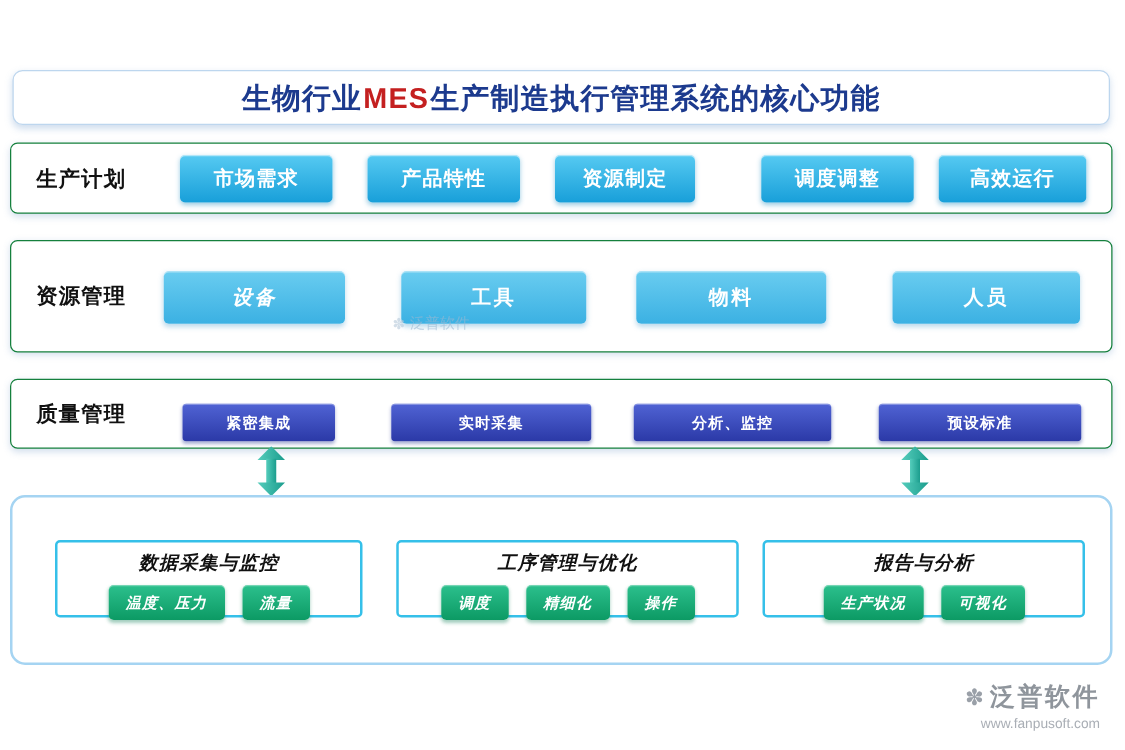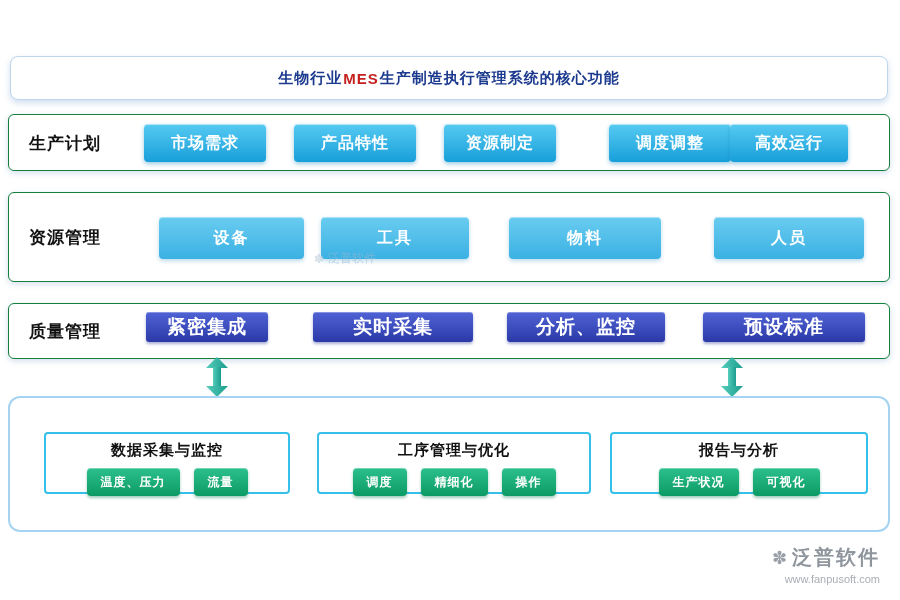--- a/index.html
+++ b/index.html
@@ -6,21 +6,21 @@
   .page{
     position:relative;width:900px;height:600px;background:#ffffff;overflow:hidden;
     font-family:"Liberation Sans", sans-serif;
   }
   
   .title-bar{
     position:absolute;left:10px;top:56px;width:878px;height:44px;box-sizing:border-box;
     background:#ffffff;border:1px solid #bdd6ee;border-radius:8px;
     box-shadow:0 3px 6px rgba(120,160,205,.35);
     display:flex;align-items:center;justify-content:center;
-    font-size:15px;font-weight:bold;letter-spacing:1px;
+    font-size:23px;font-weight:bold;letter-spacing:1px;
   }
   .title-main{color:#1c3a8e;}
   .title-hl{color:#c42020;padding:0 1px;}
   
   .panel{
     position:absolute;left:8px;width:882px;box-sizing:border-box;background:#ffffff;
     border:1px solid #15803d;border-radius:6px;
     box-shadow:0 2px 6px rgba(110,150,195,.3);
   }
   .row1{top:114px;height:57px;}
@@ -39,42 +39,42 @@
     height:38px;top:9px;font-size:16px;letter-spacing:1px;
     background:linear-gradient(#56caf2,#189fd9);
     box-shadow:0 2px 4px rgba(30,140,190,.45), inset 0 1px 0 rgba(255,255,255,.55);
   }
   .btn.cyan2{
     height:42px;top:24px;font-size:16px;letter-spacing:2px;
     background:linear-gradient(#69ccf0,#3bb1e3);
     box-shadow:0 2px 4px rgba(60,150,200,.35), inset 0 1px 0 rgba(255,255,255,.45);
   }
   .btn.navy{
-    height:30px;top:8px;font-size:19px;letter-spacing:1px;border-radius:3px;
+    height:30px;top:19px;font-size:12px;letter-spacing:1px;border-radius:3px;
     background:linear-gradient(#5063d4,#2b39a7);
     box-shadow:0 2px 3px rgba(40,60,150,.4), inset 0 1px 0 rgba(255,255,255,.3);
   }
   
   .watermark{
     position:absolute;left:305px;top:57px;display:flex;align-items:center;gap:4px;
     color:#9ab8d2;font-size:12px;opacity:.6;
   }
   .watermark .wm-icon{font-size:12px;color:#b7c9da;}
   
   .arrow{position:absolute;width:24px;height:40px;}
   .arrow.a1{left:205px;top:357px;}
   .arrow.a2{left:720px;top:357px;}
   
   .bottom-panel{
     position:absolute;left:8px;top:396px;width:882px;height:136px;box-sizing:border-box;
     background:#ffffff;border:2px solid #a5d4f2;border-radius:12px;
   }
   .group{
     position:absolute;top:34px;height:62px;box-sizing:border-box;background:#ffffff;
-    border:2px solid #35c0e9;border-radius:4px;
+    border:2px solid #35c0e9;border-radius:4px;font-style:italic;
   }
   .g1{left:34px;width:246px;}
   .g2{left:307px;width:274px;}
   .g3{left:600px;width:258px;}
   .group-title{
     text-align:center;font-size:15px;font-weight:bold;color:#111111;margin-top:7px;letter-spacing:1px;
   }
   .group-btns{display:flex;justify-content:center;align-items:center;gap:14px;margin-top:8px;}
   .btn.green{
     position:static;height:28px;padding:0 14px;font-size:12px;letter-spacing:1px;
@@ -100,26 +100,26 @@
       <span class="title-hl">MES</span>
       <span class="title-main">生产制造执行管理系统的核心功能</span>
   </div>
 
   <div class="panel row1">
     <div class="row-label">生产计划</div>
     <div class="btn cyan" style="left:135px;width:122px;">市场需求</div>
     <div class="btn cyan" style="left:285px;width:122px;">产品特性</div>
     <div class="btn cyan" style="left:435px;width:112px;">资源制定</div>
     <div class="btn cyan" style="left:600px;width:122px;">调度调整</div>
-    <div class="btn cyan" style="left:721px;width:118px;">高效运行</div>
+    <div class="btn cyan" style="left:742px;width:118px;">高效运行</div>
   </div>
 
   <div class="panel row2">
     <div class="row-label">资源管理</div>
-    <div class="btn cyan2" style="left:150px;width:145px;">设备</div>
+    <div class="btn cyan2" style="left:122px;width:145px;font-style:italic;">设备</div>
     <div class="btn cyan2" style="left:312px;width:148px;">工具</div>
     <div class="btn cyan2" style="left:500px;width:152px;">物料</div>
     <div class="btn cyan2" style="left:705px;width:150px;">人员</div>
     <div class="watermark">
       <span class="wm-icon">✽</span>
       <span>泛普软件</span>
     </div>
   </div>
 
   <div class="panel row3">

